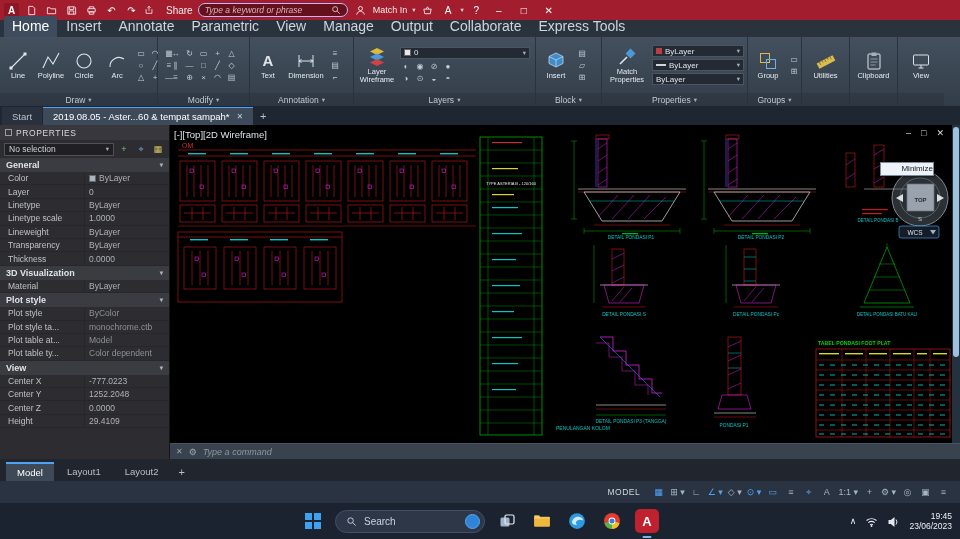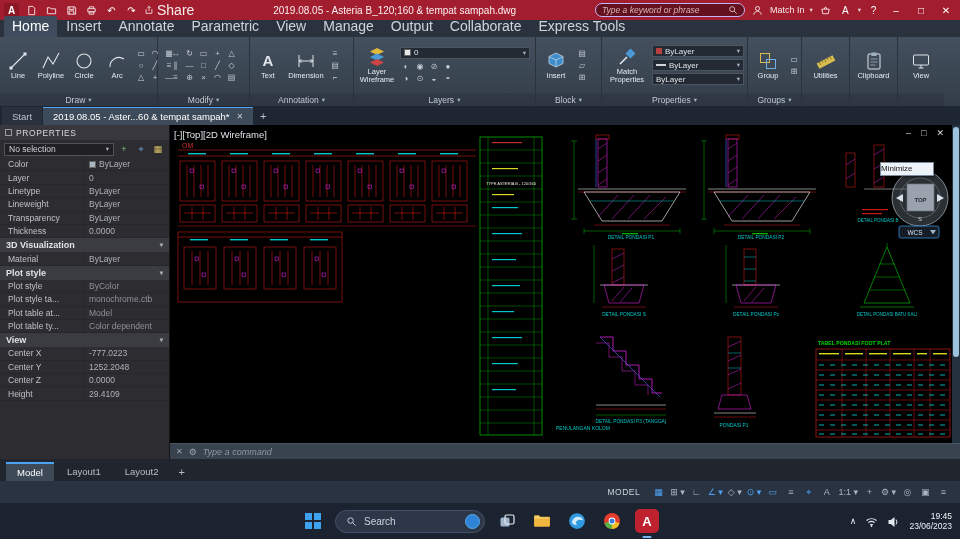--- a/index.html
+++ b/index.html
@@ -5,21 +5,21 @@
 *{margin:0;padding:0;box-sizing:border-box}
 body{background:#000;font-family:"Liberation Sans",sans-serif}
 .app{position:relative;width:960px;height:539px;overflow:hidden;background:#000}
 .abs{position:absolute}
 svg text{font-family:"Liberation Sans",sans-serif}
 
 .titlebar{left:0;top:0;width:100%;height:20px;background:#a21e2f;display:flex;align-items:center;padding:0 4px;gap:5px;color:#f4e9ea}
 .app-logo{width:15px;height:15px;background:#8c1624;border-radius:2px;color:#fff;font-weight:bold;font-size:10px;display:flex;align-items:center;justify-content:center;flex:none}
 .tb-ic{width:15px;height:14px;display:flex;align-items:center;justify-content:center;font-size:10px;color:#fff;flex:none}
 .tb-ic svg{width:11px;height:11px;stroke:#f2e6e8;fill:none;stroke-width:1}
-.tb-share{display:flex;align-items:center;gap:3px;font-size:14px;color:#f6ebec}
+.tb-share{display:flex;align-items:center;gap:12px;font-size:10px;color:#f6ebec}
 .tb-title{flex:1;text-align:center;font-size:10px;color:#fbeef0;white-space:nowrap;overflow:hidden}
 .tb-search{width:150px;height:14px;background:rgba(50,8,14,.55);border:1px solid #c4b5fd;border-radius:7px;display:flex;align-items:center;padding:0 6px;gap:0;flex:none}
 .tb-search span{font-size:8.5px;font-style:italic;color:#d9b6bb;flex:1;white-space:nowrap;overflow:hidden}
 .wbtn{width:20px;height:16px;display:flex;align-items:center;justify-content:center;font-size:10px;color:#fff;flex:none}
 
 .ribbontabs{left:0;top:20px;width:100%;height:17px;background:#2a323d;display:flex;align-items:flex-end;padding-left:4px;gap:1px}
 .rtab{padding:2px 8px 3px;font-size:14px;color:#ccd4dc;white-space:nowrap}
 .rtab.active{background:#3e4c5d;color:#fff;border-radius:2px 2px 0 0}
 .ribbonbody{left:0;top:37px;width:100%;height:69px;background:linear-gradient(#44505e,#333d49);display:flex}
 .panel{height:100%;border-right:1px solid #2a323c;display:flex;flex-direction:column;flex:none}
@@ -59,21 +59,21 @@
 .pp-row{height:13.4px;display:flex;align-items:stretch;border-bottom:1px solid #26262b;font-size:8.5px}
 .pp-row .lbl{width:84px;display:flex;align-items:center;padding-left:8px;color:#bfc2c7;white-space:nowrap;overflow:hidden;flex:none}
 .pp-row .val{flex:1;display:flex;align-items:center;gap:3px;padding-left:4px;border-left:1px solid #26262b;color:#aeb2b8;white-space:nowrap;overflow:hidden}
 .pp-row.dim .val{color:#8d9197}
 .vswatch{width:7px;height:7px;background:#aab4c0;border:1px solid #666;flex:none}
 .canvas{position:absolute;left:170px;top:0;right:8px;bottom:0;background:#000;overflow:hidden}
 .canvas svg.draw{position:absolute;left:0;top:0;width:100%;height:100%}
 .vp-label{position:absolute;left:4px;top:4px;font-size:9.5px;color:#dde3e9}
 .vp-marker{position:absolute;left:12px;top:17px;font-size:7px;color:#d03030}
 .vp-controls{position:absolute;top:3px;right:8px;display:flex;gap:10px;color:#d5dbe1;font-size:9px}
-.vp-tooltip{position:absolute;top:37px;right:18px;width:54px;height:14px;line-height:12px;font-size:8px;background:#eef3f9;color:#16181c;border:1px solid #7c8b9b;box-shadow:1px 1px 2px rgba(0,0,0,.55);text-align:left}
+.vp-tooltip{position:absolute;top:37px;right:18px;width:54px;height:14px;line-height:12px;font-size:8px;background:#eef3f9;color:#16181c;border:1px solid #7c8b9b;box-shadow:1px 1px 2px rgba(0,0,0,.55);text-align:right}
 .vscroll{position:absolute;right:0;top:0;width:8px;bottom:0;background:#24313f}
 .vthumb{position:absolute;left:1px;right:1px;top:2px;height:230px;background:#9cc2de;border-radius:3px}
 
 .cmdfill{left:0;top:443px;width:170px;height:16px;background:#2d2d31;border-right:1px solid #14161a}
 .cmdbar{left:170px;top:443px;right:0;width:790px;height:16px;background:#39434f;border-top:1px solid #4a5460;display:flex;align-items:center;gap:6px;padding:0 6px}
 .cmdbar .x{color:#9aa4ae;font-size:8px}
 .cmdbar .gear{color:#9aa4ae;font-size:9px}
 .cmdghost{font-size:9px;font-style:italic;color:#8d97a1}
 
 .layouts{left:0;top:459px;width:100%;height:22px;background:#21262e;display:flex;align-items:flex-end;padding-left:6px;gap:2px}
@@ -128,21 +128,20 @@
         </svg>
       </span>
     <span class="tb-ic">↶</span>
     <span class="tb-ic">↷</span>
     <span class="tb-share">
       <svg viewBox="0 0 12 12" width="10" height="10" style="stroke:#f2e6e8;fill:none">
           <path d="M6 7V1.5M6 1.5l-2 2M6 1.5l2 2M2.5 5v5h7V5"></path>
         </svg>
       <span>Share</span>
     </span>
-    <span class="tb-title">2019.08.05 - Asteria B_120;160 &amp; tempat sampah.dwg</span>
     <div class="tb-search">
       <span>Type a keyword or phrase</span>
       <svg viewBox="0 0 12 12" width="10" height="10" style="stroke:#e8cdd2;fill:none">
           <circle cx="5" cy="5" r="3"></circle>
           <path d="M7.3 7.3L10.5 10.5"></path>
         </svg>
     </div>
     <span class="tb-ic">
         <svg viewBox="0 0 12 12">
           <circle cx="6" cy="3.8" r="2.2"></circle>
@@ -435,34 +434,42 @@
         </div>
       <div class="pp-selrow">
         <div class="pp-combo">
             <span>No selection</span>
             <span class="caret">▾</span>
           </div>
         <span class="qsbtn qs1">+</span>
         <span class="qsbtn qs2">⌖</span>
         <span class="qsbtn qs3">▦</span>
       </div>
+      <div class="pp-sec">
+          <span>General</span>
+          <span class="caret">▾</span>
+        </div>
       <div class="pp-row">
           <span class="lbl">Color</span>
           <span class="val">
             <span class="vswatch"></span>
             <span>ByLayer</span>
           </span>
         </div>
       <div class="pp-row">
           <span class="lbl">Layer</span>
           <span class="val">0</span>
         </div>
       <div class="pp-row">
           <span class="lbl">Linetype</span>
           <span class="val">ByLayer</span>
+        </div>
+      <div class="pp-row">
+          <span class="lbl">Linetype scale</span>
+          <span class="val">1.0000</span>
         </div>
       <div class="pp-row">
           <span class="lbl">Lineweight</span>
           <span class="val">ByLayer</span>
         </div>
       <div class="pp-row">
           <span class="lbl">Transparency</span>
           <span class="val">ByLayer</span>
         </div>
       <div class="pp-row">

